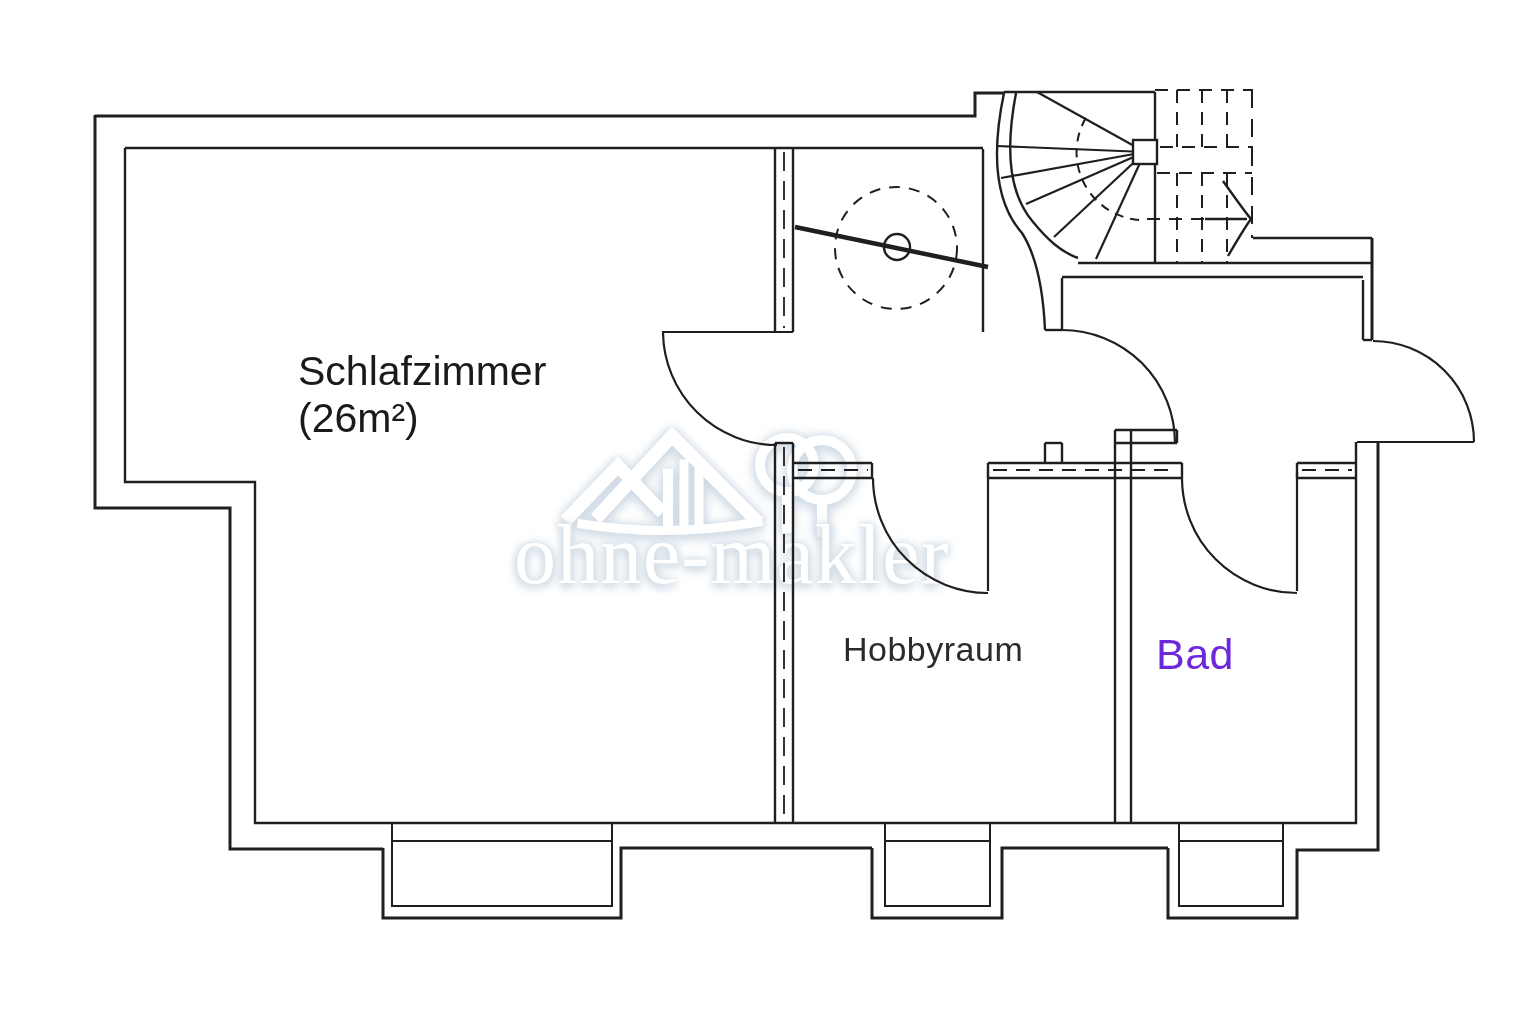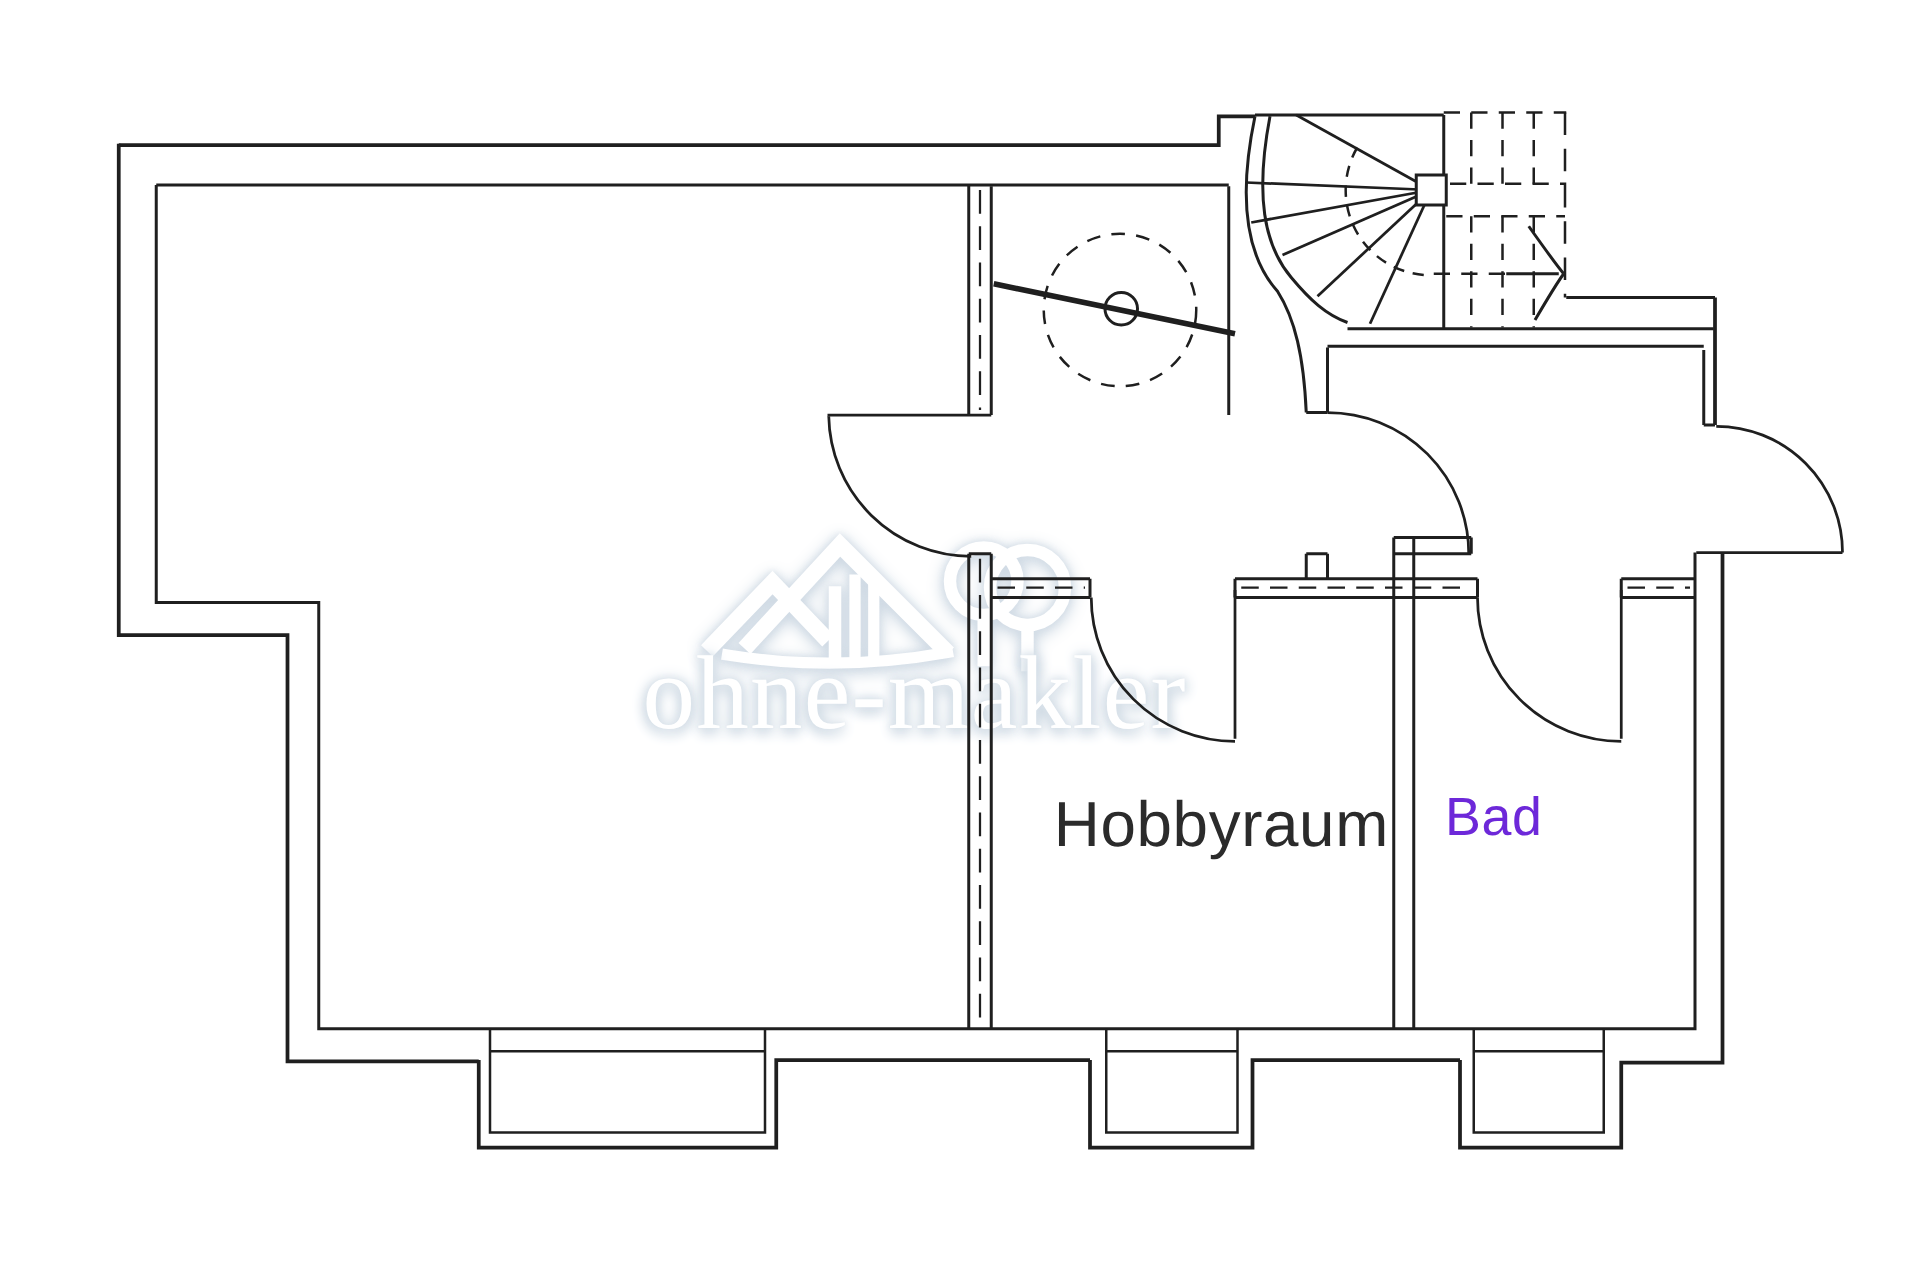--- a/index.html
+++ b/index.html
@@ -11,21 +11,21 @@
            font-family:"Liberation Serif",serif;font-size:84px;font-weight:400;
            letter-spacing:1px;color:#ffffff;white-space:nowrap;
            text-shadow:0 0 5px #dde5ec,0 0 12px #c9d5e0,0 4px 10px #c3d1dd,0 0 2px #eef2f6;}
   .wm-logo{position:absolute;left:556px;top:408px;
            filter:drop-shadow(0 0 3px #d5dee7) drop-shadow(0 3px 6px #c6d3df);}
   
   #plan-svg{position:absolute;left:0;top:0;}
   
   .room-label{position:absolute;color:#1a1a1a;}
   #lbl-schlafzimmer{left:298px;top:348px;font-size:41px;line-height:47px;font-weight:400;}
-  #lbl-hobbyraum{left:843px;top:630px;font-size:51px;font-weight:100;letter-spacing:.5px;color:#2b2b2b;}
+  #lbl-hobbyraum{left:843px;top:630px;font-size:34px;font-weight:100;letter-spacing:.5px;color:#2b2b2b;}
   #lbl-bad{left:1156px;top:630px;font-size:43px;font-weight:100;letter-spacing:.5px;color:#6d28d9;}
 </style>
 </head>
 <body>
 
 <div id="stage">
 
   <div id="watermark">
     <svg class="wm-logo" width="330" height="150" viewBox="0 0 330 150">
       <g fill="none" stroke="#ffffff" stroke-width="13" stroke-linecap="square">
@@ -179,16 +179,20 @@
 
     <g fill="none" stroke="#1f1f1f" stroke-width="1.8">
       <path d="M 784,152 V 328" stroke-dasharray="19 10"></path>
       <path d="M 784,447 V 819" stroke-dasharray="19 10"></path>
       <path d="M 798,470 H 868" stroke-dasharray="14 9"></path>
       <path d="M 993,470 H 1177" stroke-dasharray="14 9"></path>
       <path d="M 1302,470 H 1352" stroke-dasharray="14 9"></path>
     </g>
   </svg>
 
+  <div class="room-label" id="lbl-schlafzimmer">
+    <div>Schlafzimmer</div>
+    <div>(26m²)</div>
+  </div>
   <div class="room-label" id="lbl-hobbyraum">Hobbyraum</div>
   <div class="room-label" id="lbl-bad">Bad</div>
 
 </div>
 
 </body></html>

